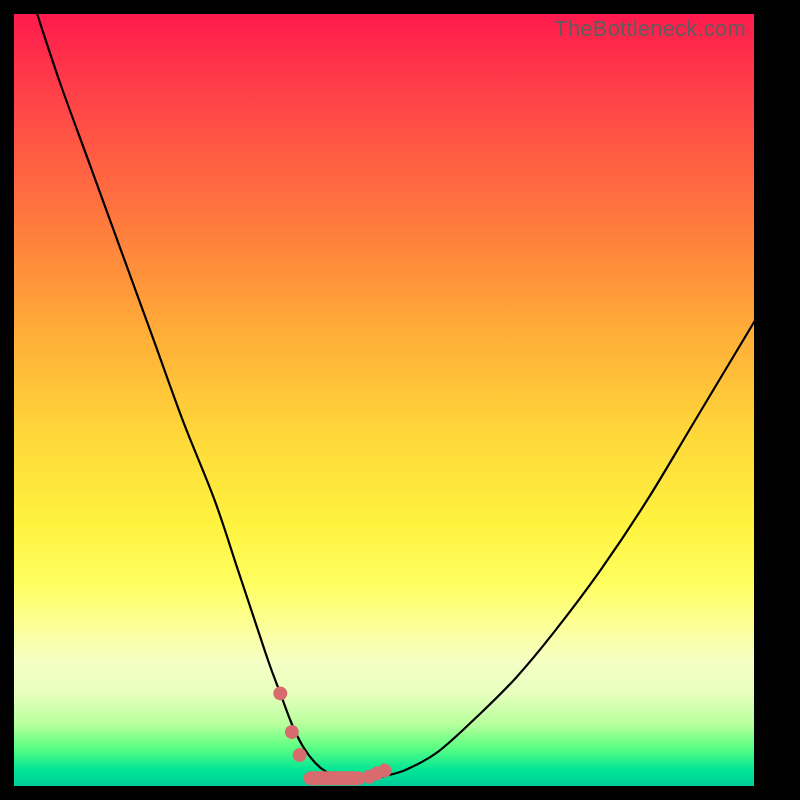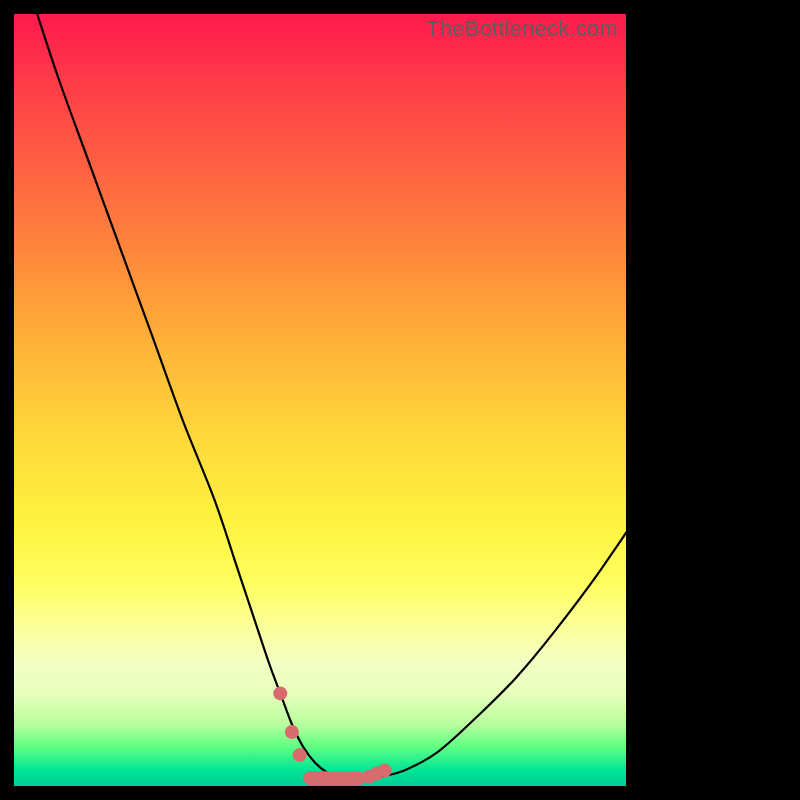--- a/index.html
+++ b/index.html
@@ -8,21 +8,21 @@
     width: 800px;
     height: 800px;
     background: #000;
     overflow: hidden;
     font-family: Arial, Helvetica, sans-serif;
   }
   .frame {
     position: absolute;
     left: 14px;
     top: 14px;
-    width: 612px;
+    width: 740px;
     height: 772px;
     background: linear-gradient(to bottom,
       #ff1a4d 0%,
       #ff4747 12%,
       #ff7d3d 28%,
       #ffb038 42%,
       #ffd93a 55%,
       #fff33f 66%,
       #ffff62 74%,
       #fbff9f 80%,

